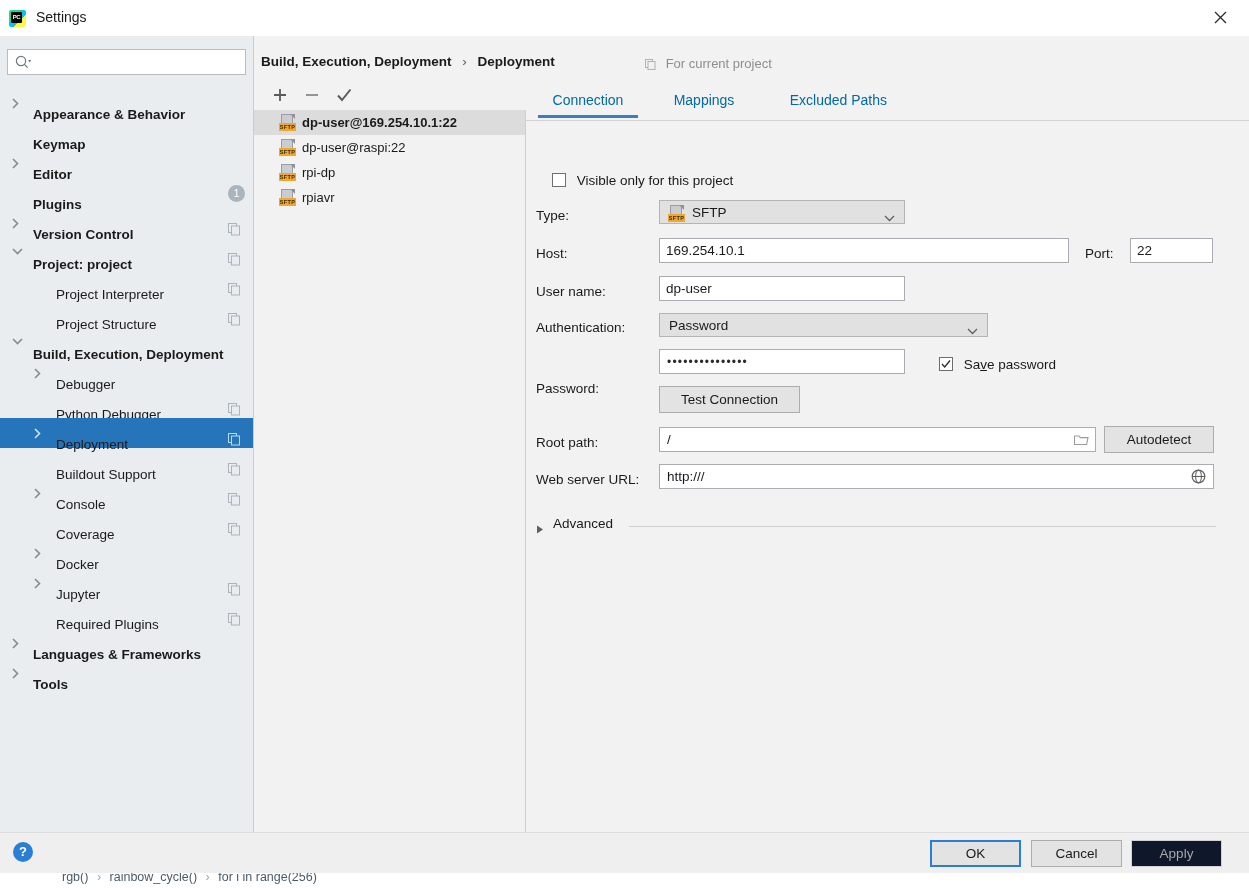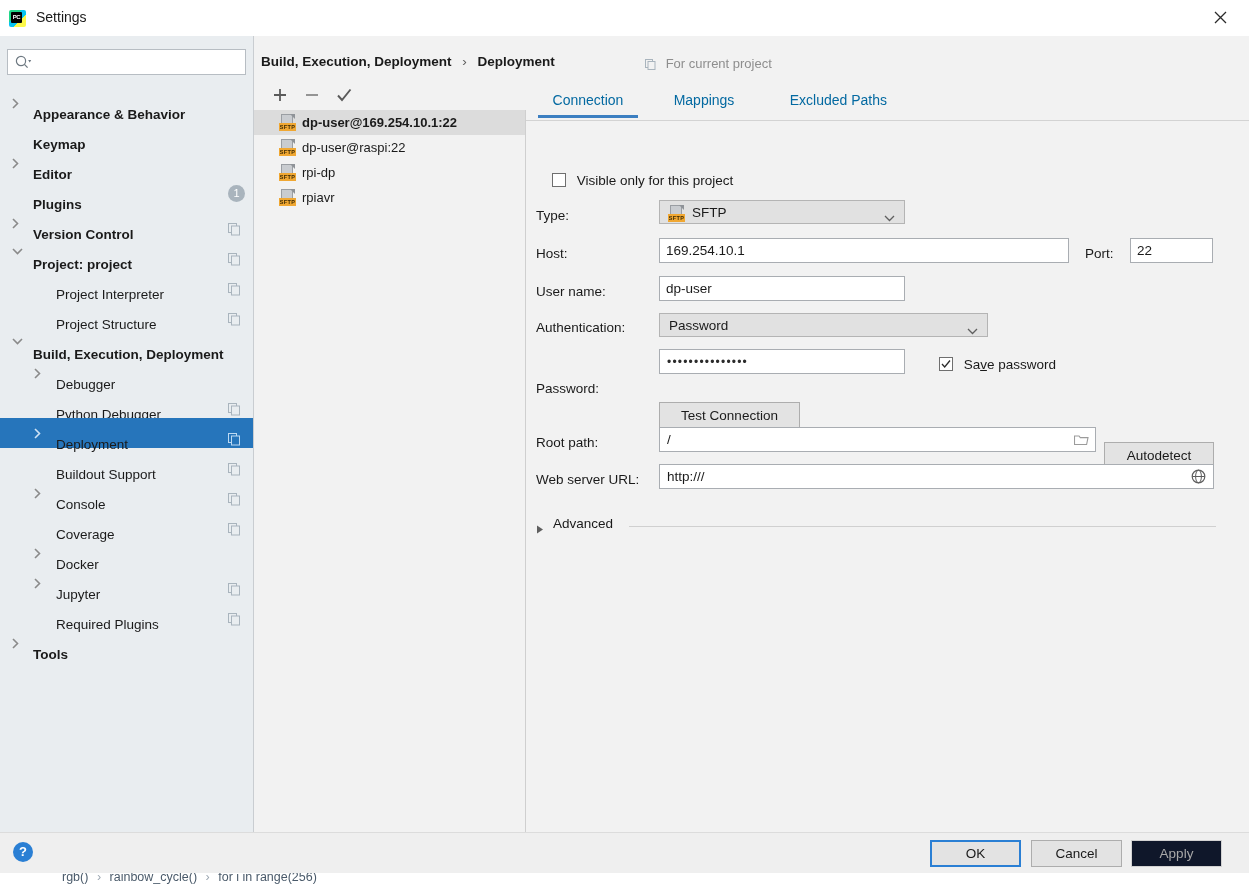--- a/index.html
+++ b/index.html
@@ -148,21 +148,20 @@
     position:relative;display:inline-block;width:14px;height:14px;background:#fff;
     border:1px solid #6f6f6f;box-sizing:border-box;vertical-align:-2px;margin-right:7px;
   }
   .chk-box svg{position:absolute;left:1px;top:1px;}
   .chk-lab{font-size:13.5px;}
   .chk-lab u{text-decoration:underline;}
   .btn{
     position:absolute;background:#e3e3e3;border:1px solid #adadad;box-sizing:border-box;
     font-family:"Liberation Sans",sans-serif;font-size:13.5px;color:#1a1a1a;cursor:default;
     text-align:center;
-    margin-top:16px;
   }
   .pwd-dots{position:absolute;left:7px;top:0;line-height:24px;font-size:12px;letter-spacing:1.2px;color:#2b2b2b;}
   .folder-ic{position:absolute;right:6px;top:5px;cursor:default;}
   .globe-ic{position:absolute;right:7px;top:4px;cursor:default;}
   .advanced{position:absolute;left:10px;top:398px;width:680px;height:16px;cursor:default;}
   .advanced .tri{position:absolute;left:0;top:4px;}
   .advanced .atxt{position:absolute;left:17px;top:-2px;font-size:13.5px;}
   .advanced .rule{position:absolute;left:93px;top:8px;right:0;height:1px;background:#d0d0d0;}
 
   
@@ -369,20 +368,28 @@
               <rect x="0.5" y="0.5" width="8" height="9" stroke="#a9b4bd" fill="none"></rect>
               <rect x="3.5" y="3" width="8" height="9" stroke="#a9b4bd" fill="#e9edf0"></rect>
             </svg></span>
         </div>
         <div class="tree-row bold">
           <span class="arrow" style="left:12px;color:#8a8a8a">
             <svg width="7" height="11" viewBox="0 0 7 11">
               <path d="M1 1 L5.5 5.5 L1 10" stroke="currentColor" stroke-width="1.6" fill="none"></path>
             </svg>
           </span>
+          <span class="lbl" style="left:33px">Languages &amp; Frameworks</span>
+        </div>
+        <div class="tree-row bold">
+          <span class="arrow" style="left:12px;color:#8a8a8a">
+            <svg width="7" height="11" viewBox="0 0 7 11">
+              <path d="M1 1 L5.5 5.5 L1 10" stroke="currentColor" stroke-width="1.6" fill="none"></path>
+            </svg>
+          </span>
           <span class="lbl" style="left:33px">Tools</span>
         </div>
       </div>
   </div>
 
   <div class="content">
 
     <div class="breadcrumb">
       <span>Build, Execution, Deployment</span>
       <span class="sep">›</span>

